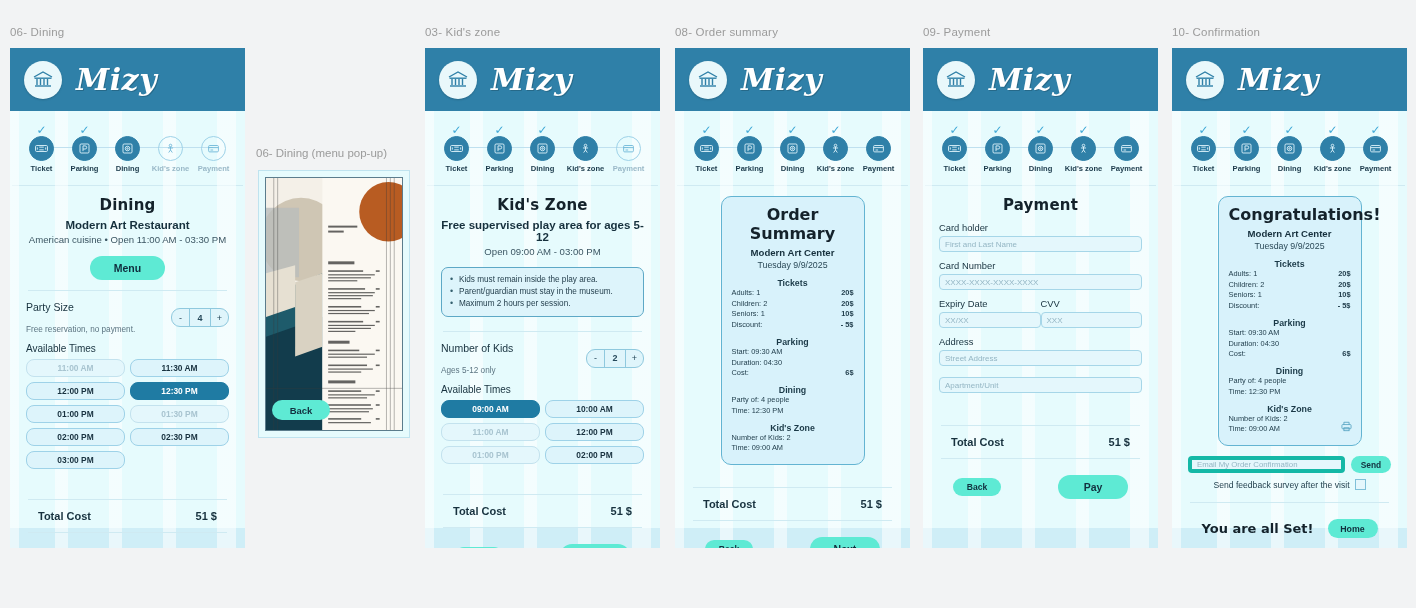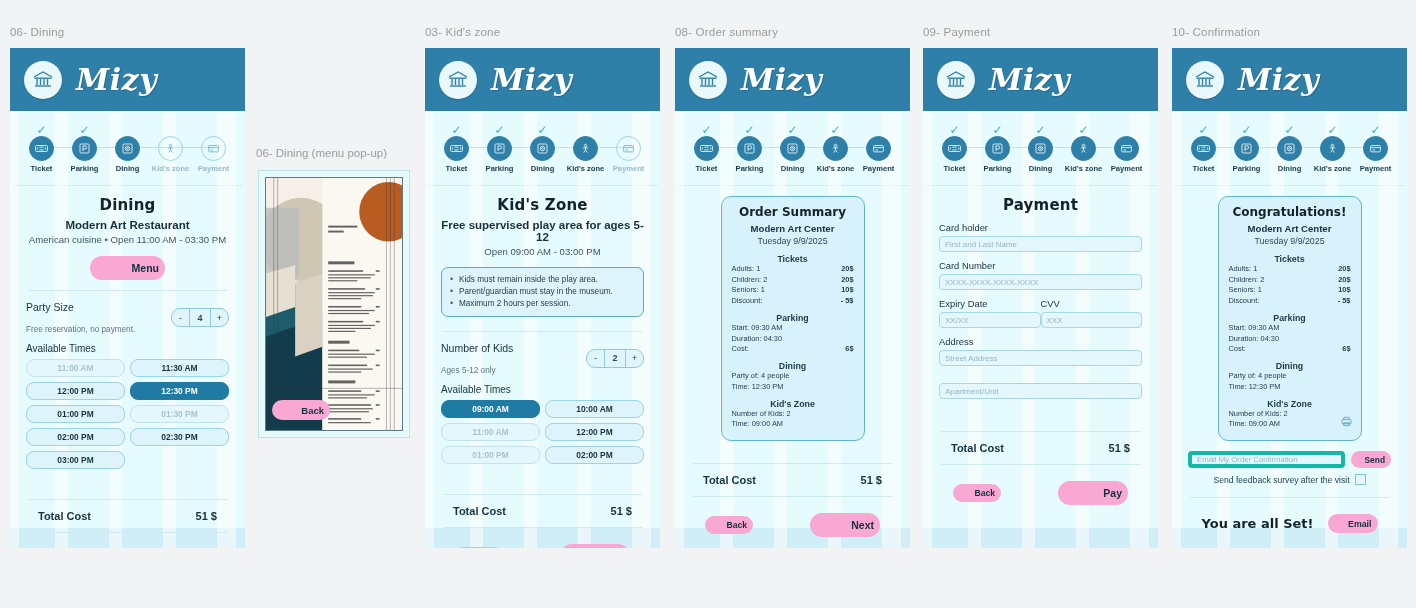--- a/index.html
+++ b/index.html
@@ -45,21 +45,21 @@
   .slabel.dim{color:#9ab9c8;font-weight:600;}
   .bar{position:absolute;top:22px;left:26px;right:26px;height:1.4px;background:#bfe0ef;z-index:1;}
 
   
   .body{position:relative;padding:0 16px;z-index:7;}
   .hr{height:1px;background:#cfeaf2;margin:10px 2px;}
   .h1{text-align:center;font-size:15px;font-weight:800;color:#14222b;letter-spacing:.2px;margin-top:6px;font-family:"DejaVu Sans",sans-serif;}
   .h2{text-align:center;font-size:11.5px;font-weight:700;color:#16303d;margin-top:5px;}
   .h3{text-align:center;font-size:9.6px;color:#3c5663;margin-top:3px;}
 
-  .btn{border:none;border-radius:20px;background:#f9a8d4;color:#12303f;font-weight:700;cursor:pointer;font-family:inherit;text-align:right;}
+  .btn{border:none;border-radius:20px;background:#5eead4;color:#12303f;font-weight:700;cursor:pointer;font-family:inherit;}
   .btn-menu{display:block;margin:11px auto 0;width:75px;height:24px;font-size:10.5px;color:#0f2d3d;}
 
   .rowlbl{display:flex;justify-content:space-between;align-items:center;margin-top:4px;}
   .lbl-main{font-size:10.5px;color:#17313e;}
   .lbl-sub{font-size:8.2px;color:#5d7582;margin-top:12px;}
   .stepper-sm{display:flex;align-items:stretch;height:17px;border:1px solid #8fc9de;border-radius:9px;overflow:hidden;background:#dff5fb;}
   .stepper-sm div{display:flex;align-items:center;justify-content:center;font-size:9px;color:#25485a;}
   .stepper-sm .mn{width:17px;border-right:1px solid #8fc9de;}
   .stepper-sm .vl{width:20px;font-weight:700;}
   .stepper-sm .pl{width:17px;border-left:1px solid #8fc9de;}
@@ -88,21 +88,21 @@
   .menuimg{position:relative;width:100%;height:100%;overflow:hidden;background:#f3efe7;border:1px solid #5b7c8c;box-sizing:border-box;}
   .btn-popback{position:absolute;left:6px;bottom:10px;width:58px;height:20px;border-radius:10px;font-size:9.5px;z-index:9;}
 
   
   .infobox{border:1px solid #5da8c6;border-radius:7px;background:#ddf4fb;padding:6px 8px;margin-top:10px;}
   .infobox li{font-size:8.2px;color:#243f4d;line-height:1.45;list-style:none;position:relative;padding-left:9px;}
   .infobox li:before{content:"\2022";position:absolute;left:0;top:-1px;font-size:9px;color:#35606f;}
 
   
   .card{margin:8px auto 0;width:122px;background:#d8f2fb;border:1.4px solid #63b4d2;border-radius:10px;padding:8px 10px 10px;position:relative;}
-  .card-h1{text-align:center;font-size:12px;font-weight:800;color:#14222b;font-family:"DejaVu Sans",sans-serif;}
+  .card-h1{text-align:center;font-size:16px;font-weight:800;color:#14222b;font-family:"DejaVu Sans",sans-serif;}
   .card-h2{text-align:center;font-size:9.6px;font-weight:700;color:#16303d;margin-top:4px;}
   .card-h3{text-align:center;font-size:8.8px;color:#2b4a58;margin-top:2px;}
   .grp{text-align:center;font-size:8.8px;font-weight:600;color:#1b3a48;margin-top:8px;}
   .kv{display:flex;justify-content:space-between;font-size:7.4px;color:#24414f;line-height:1.45;}
   .kv span:last-child{font-weight:600;}
   .ln{font-size:7.4px;color:#24414f;line-height:1.45;}
   .printer{position:absolute;right:8px;bottom:8px;}
 
   
   .flbl{font-size:9.4px;color:#17313e;margin-top:8px;margin-bottom:3px;}
@@ -728,21 +728,21 @@
             <div class="fin">XX/XX</div>
           </div>
           <div>
             <div class="flbl">CVV</div>
             <div class="fin">XXX</div>
           </div>
         </div>
 
         <div class="flbl">Address</div>
         <div class="fin">Street Address</div>
-        <div class="fin" style="margin-top:17px">Apartment/Unit</div>
+        <div class="fin" style="margin-top:11px">Apartment/Unit</div>
 
         <div class="hr" style="margin-top:32px"></div>
         <div class="total">
           <div class="total-l">Total Cost</div>
           <div class="total-r">51 $</div>
         </div>
         <div class="hr"></div>
 
         <div class="navrow">
           <button class="btn btn-back">Back</button>
@@ -900,20 +900,20 @@
 
         <div class="chkrow">
           <span>Send feedback survey after the visit</span>
           <div class="chk"></div>
         </div>
 
         <div class="hr" style="margin-top:12px"></div>
 
         <div class="setrow">
           <div class="txt">You are all Set!</div>
-          <button class="btn btn-home">Email</button>
+          <button class="btn btn-home">Home</button>
         </div>
       </div>
       <div class="footbar"></div>
     </div>
   </div>
 
 </div>
 
 </body></html>

